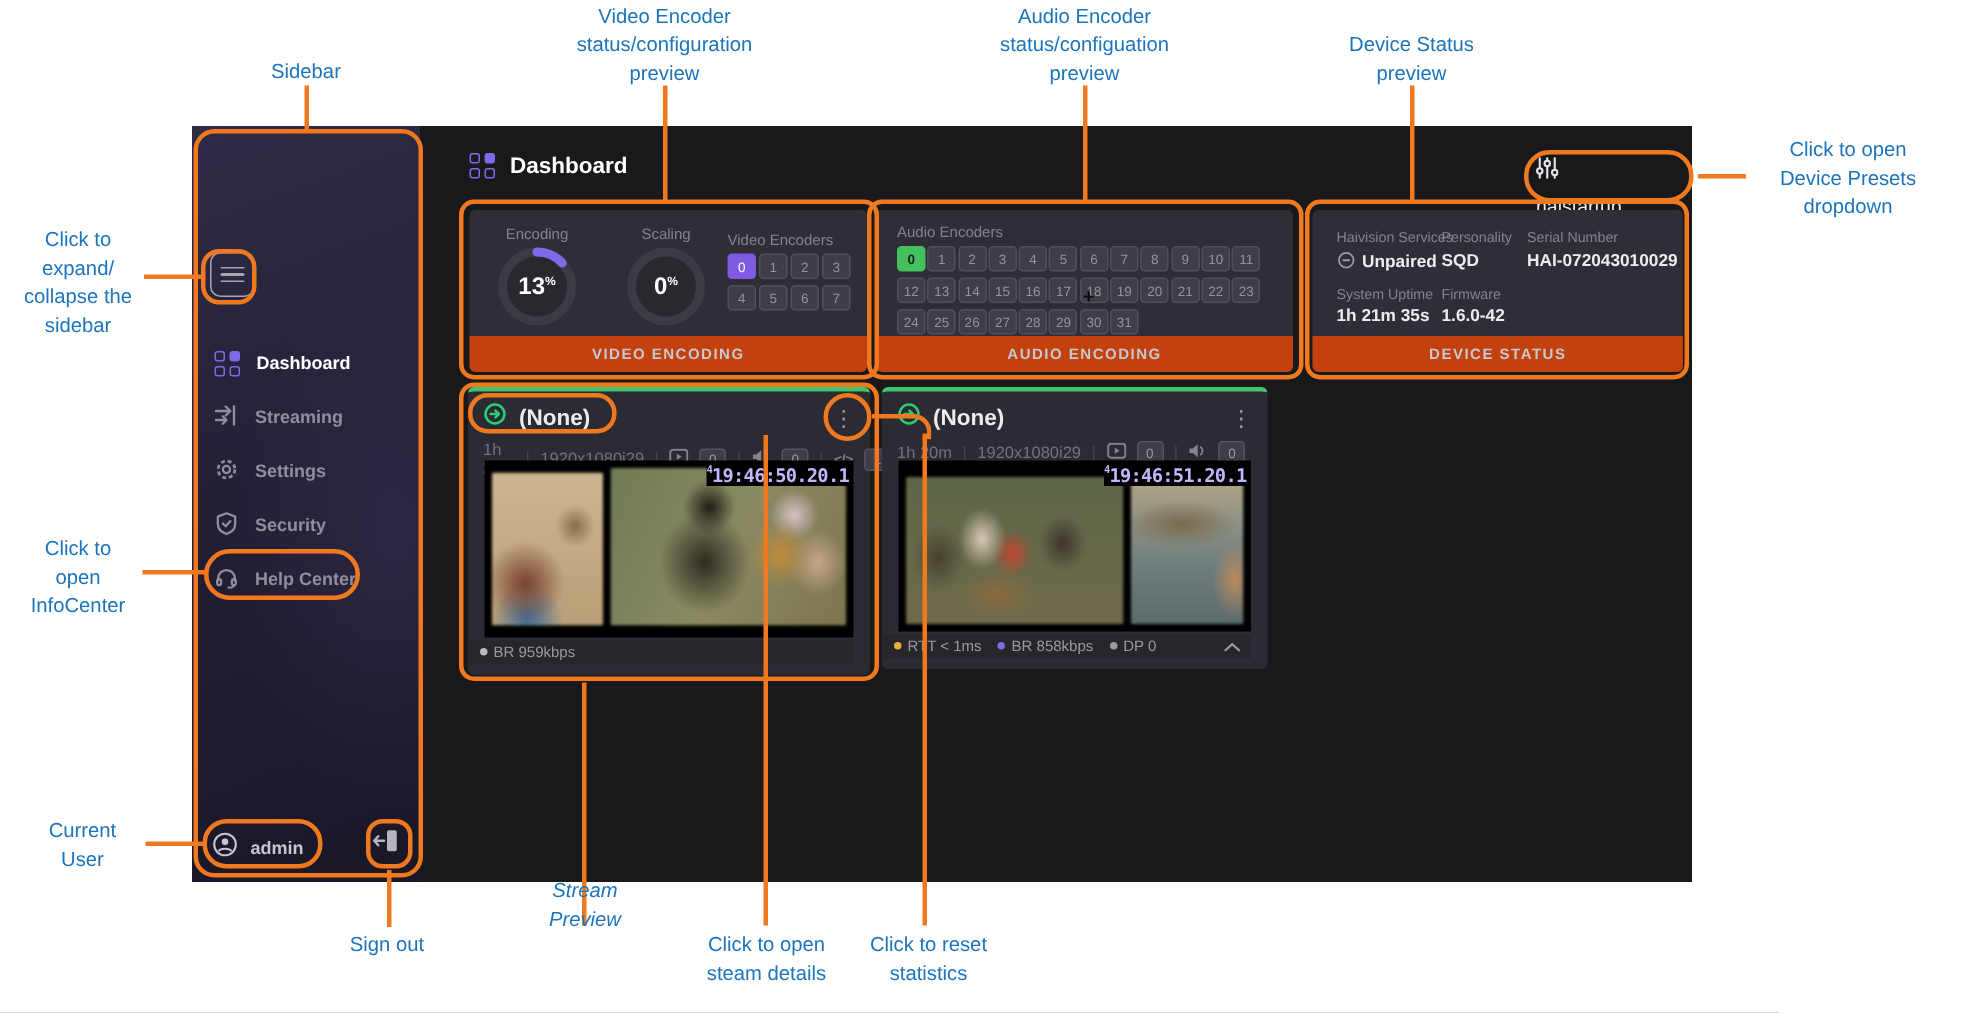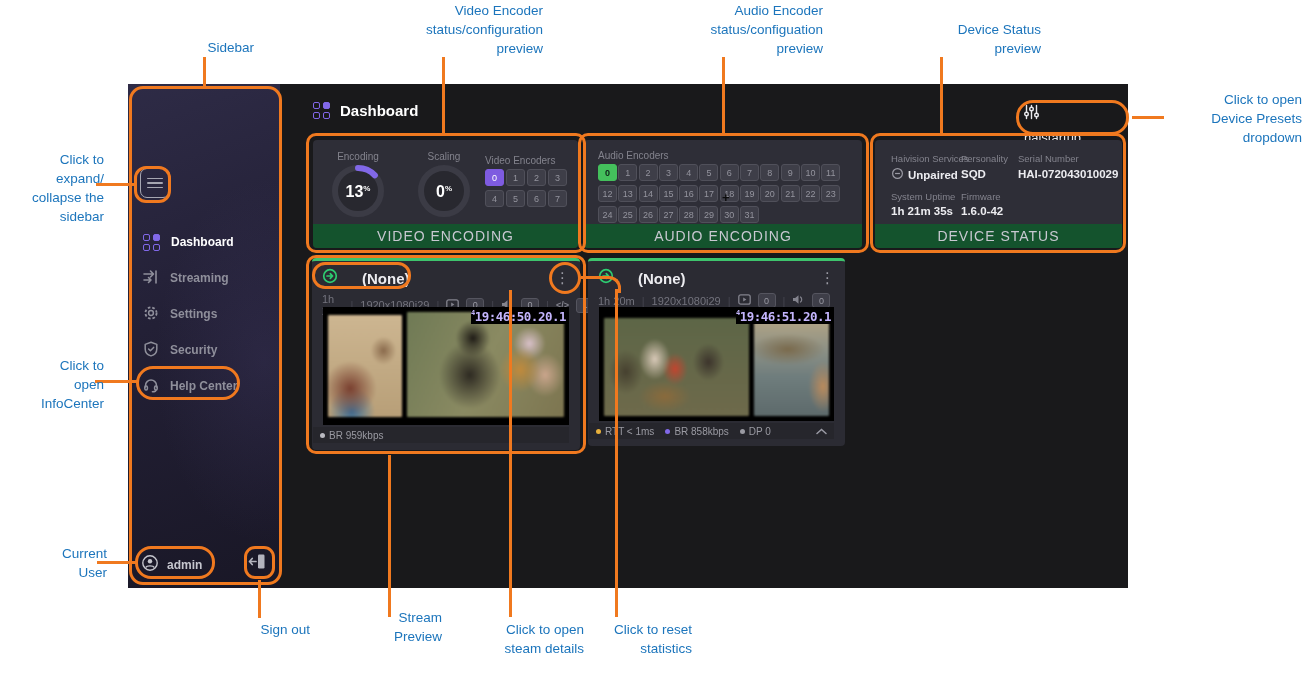--- a/index.html
+++ b/index.html
@@ -29,43 +29,43 @@
   
   .page-head{position:absolute;left:185px;top:18px;display:flex;align-items:center;gap:10px;}
   .dash-ico{display:grid;grid-template-columns:7px 7px;grid-gap:3px;}
   .dash-ico i{width:7px;height:7px;border:1.8px solid #8168e8;border-radius:2px;box-sizing:border-box;}
   .dash-ico i:nth-child(2){background:#8168e8;}
   .page-title{font-size:15px;font-weight:bold;color:#fff;}
   .preset-btn{position:absolute;left:896px;top:20px;height:28px;display:flex;
     gap:7px;color:#e8e8ec;font-size:13px;cursor:pointer;flex-direction:column;}
   
   .card{position:absolute;background:#2e2e37;border-radius:4px;}
-  .card-footer{position:absolute;left:0;right:0;bottom:0;height:24px;background:#14532d;
+  .card-footer{position:absolute;left:0;right:0;bottom:0;height:24px;background:#c2410c;
     border-radius:0 0 4px 4px;display:flex;align-items:center;justify-content:center;
-    font-size:14px;font-weight:normal;letter-spacing:1px;color:#c8c8d1;}
+    font-size:10px;font-weight:bold;letter-spacing:1px;color:#c8c8d1;}
   #video-card{left:185px;top:56px;width:265px;height:108px;}
   #audio-card{left:456px;top:56px;width:278px;height:108px;}
   #device-card{left:747px;top:56px;width:247px;height:108px;}
   .gauge-label{position:absolute;font-size:10px;color:#83838d;text-align:center;width:54px;}
   .gauge{position:absolute;width:54px;height:54px;}
   .gauge-val{position:absolute;width:54px;text-align:center;font-size:16px;font-weight:bold;color:#fff;}
   .gauge-val sup{font-size:8px;}
   .enc-label{position:absolute;font-size:10px;color:#83838d;}
   .enc-grid{position:absolute;display:grid;}
   .enc-box{width:17px;height:15px;background:#3e3e48;border:1px solid #50505a;border-radius:3px;
     font-size:9px;color:#94949e;display:flex;align-items:center;justify-content:center;cursor:pointer;}
   .enc-box.sel-purple{background:#7e5be0;border-color:#7e5be0;color:#fff;}
   .enc-box.sel-green{background:#44c05c;border-color:#44c05c;color:#10231a;font-weight:bold;}
   .dev-label{position:absolute;font-size:9.5px;color:#83838d;}
   .dev-value{position:absolute;font-size:11.5px;font-weight:bold;color:#ececf0;display:flex;gap:4px;align-items:center;}
   
   .stream-card{position:absolute;background:#2b2b33;border-radius:4px;border-top:3px solid #3ec46d;box-sizing:border-box;}
   #stream1{left:184px;top:174px;width:268px;height:192px;}
   #stream2{left:460px;top:174px;width:257px;height:188px;}
-  .stream-head{display:flex;align-items:center;gap:24px;padding:7px 10px 3px 10px;}
+  .stream-head{display:flex;align-items:center;gap:8px;padding:7px 10px 3px 10px;}
   .stream-title{font-size:15px;font-weight:bold;color:#ececf0;}
   .dots{margin-left:auto;color:#9a9aa4;font-size:15px;font-family:"DejaVu Sans",sans-serif;cursor:pointer;line-height:12px;}
   .stream-stats{display:flex;align-items:center;gap:7px;padding:2px 10px 0 10px;font-size:11px;color:#73737d;}
   .ssep{color:#45454f;}
   .badge{min-width:12px;height:13px;background:#3e3e48;border:1px solid #55555f;border-radius:3px;
     font-size:9px;color:#9a9aa4;display:flex;align-items:center;justify-content:center;padding:0 2px;}
   .code-ico{font-size:9px;color:#83838d;font-weight:bold;}
   .video-box{position:absolute;left:11px;top:46px;right:11px;height:118px;background:#000;overflow:hidden;}
   .thumb{position:absolute;filter:blur(1.2px);border-radius:1px;}
   .tc{position:absolute;top:2px;right:3px;background:#000;color:#c4b5fd;
@@ -74,21 +74,21 @@
   .stream-strip{position:absolute;left:1px;right:11px;top:166px;height:16px;background:#26262c;
     display:flex;align-items:center;gap:11px;padding:0 7px;font-size:10px;color:#9a9aa2;}
   #stream2 .stream-strip{top:162px;}
   .stat-dot{width:5px;height:5px;border-radius:50%;display:inline-block;margin-right:4px;vertical-align:1px;}
   .strip-item{white-space:nowrap;}
   .chev-up{margin-left:auto;cursor:pointer;display:flex;}
   .cursor-plus{position:absolute;color:#0c0c0c;font-size:13px;font-weight:bold;}
   
   .ring{position:absolute;border:3px solid #f0791f;border-radius:12px;box-sizing:border-box;pointer-events:none;}
   .aline{position:absolute;background:#f0791f;pointer-events:none;}
-  .alabel{position:absolute;color:#1c75bc;font-size:13.5px;line-height:19px;text-align:right;
+  .alabel{position:absolute;color:#1c75bc;font-size:13.5px;line-height:19px;text-align:center;
     white-space:pre-line;pointer-events:none;}
 </style>
 </head>
 <body>
 
 <div class="canvas">
 
   <div class="ui">
 
     <aside class="sidebar">
@@ -437,19 +437,19 @@
   <div class="alabel" style="left:0px;top:150px;width:104px;">Click to
 expand/
 collapse the
 sidebar</div>
   <div class="alabel" style="left:0px;top:356px;width:104px;">Click to
 open
 InfoCenter</div>
   <div class="alabel" style="left:3px;top:544px;width:104px;">Current
 User</div>
   <div class="alabel" style="left:206px;top:620px;width:104px;">Sign out</div>
-  <div class="alabel" style="left:338px;top:608px;width:104px;">Stream
+  <div class="alabel" style="left:338px;top:584px;width:104px;font-style:italic;">Stream
 Preview</div>
   <div class="alabel" style="left:438px;top:620px;width:146px;">Click to open
 steam details</div>
   <div class="alabel" style="left:546px;top:620px;width:146px;">Click to reset
 statistics</div>
 </div>
 
 </body></html>

